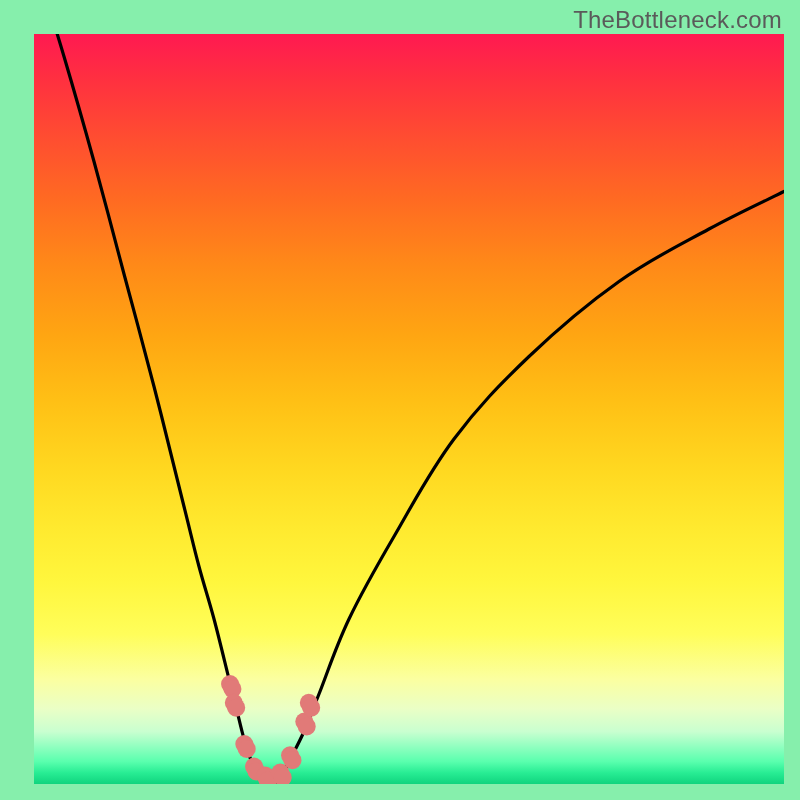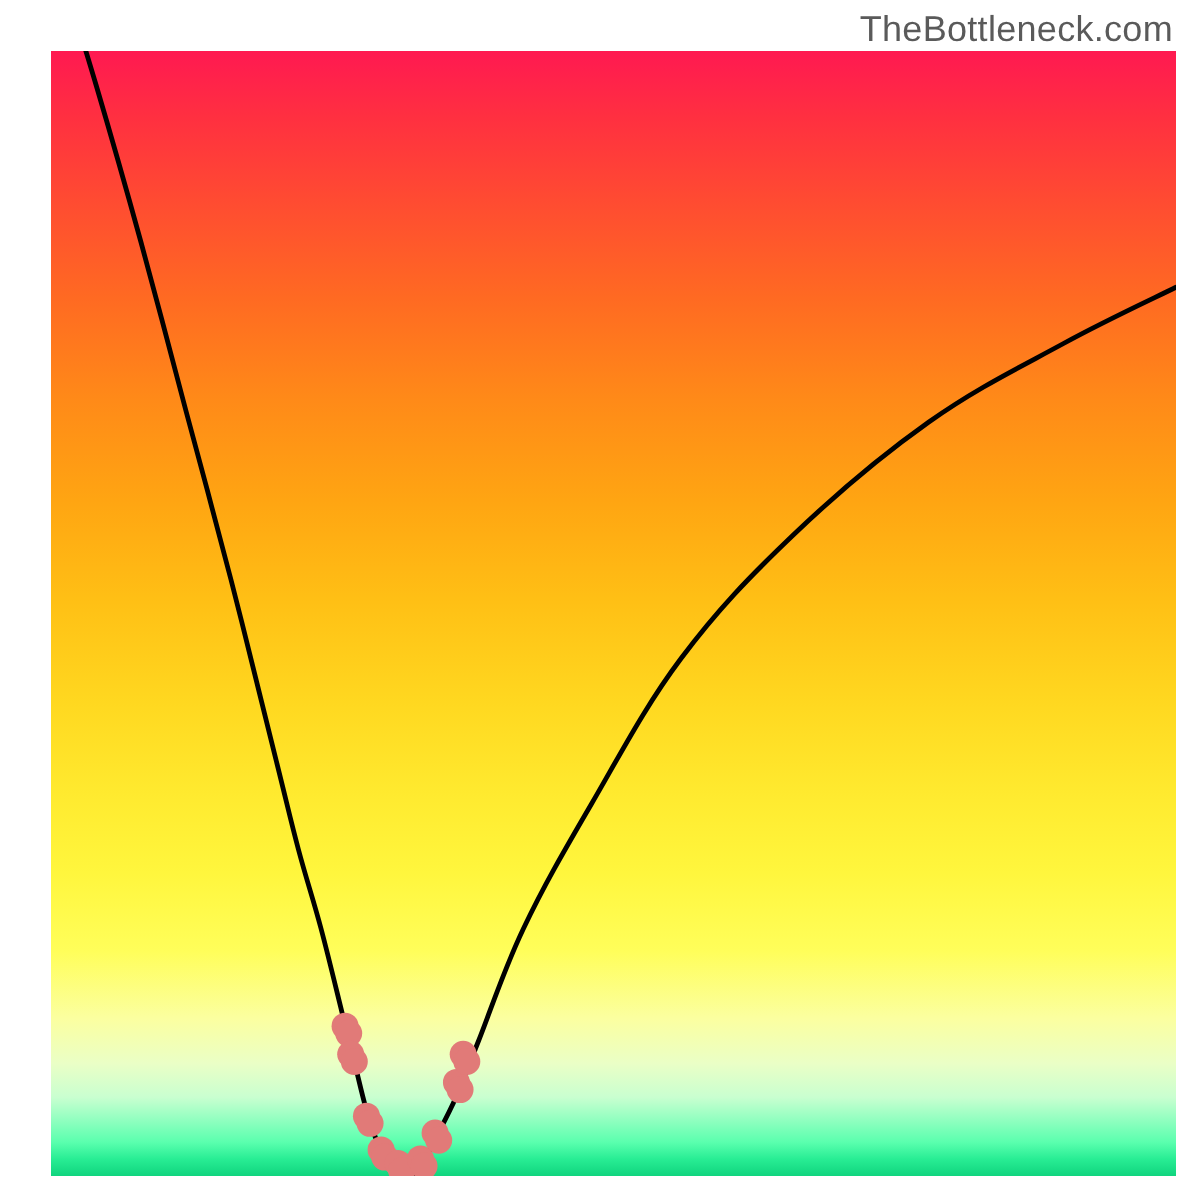--- a/index.html
+++ b/index.html
@@ -3,21 +3,21 @@
 <meta charset="utf-8">
 <style>
   * { margin: 0; padding: 0; box-sizing: border-box; }
   html, body { width: 800px; height: 800px; overflow: hidden; }
   body { background: #000; font-family: Arial, Helvetica, sans-serif; }
 
   .frame {
     position: absolute;
     left: 0; top: 0;
     width: 800px; height: 800px;
-    background: #ffffff;
+    background: #86efac;
   }
 
   .plot-area {
     position: absolute;
     left: 34px;
     top: 34px;
     width: 750px;
     height: 750px;
     background: linear-gradient(to bottom,
       #ff1951 0%,

